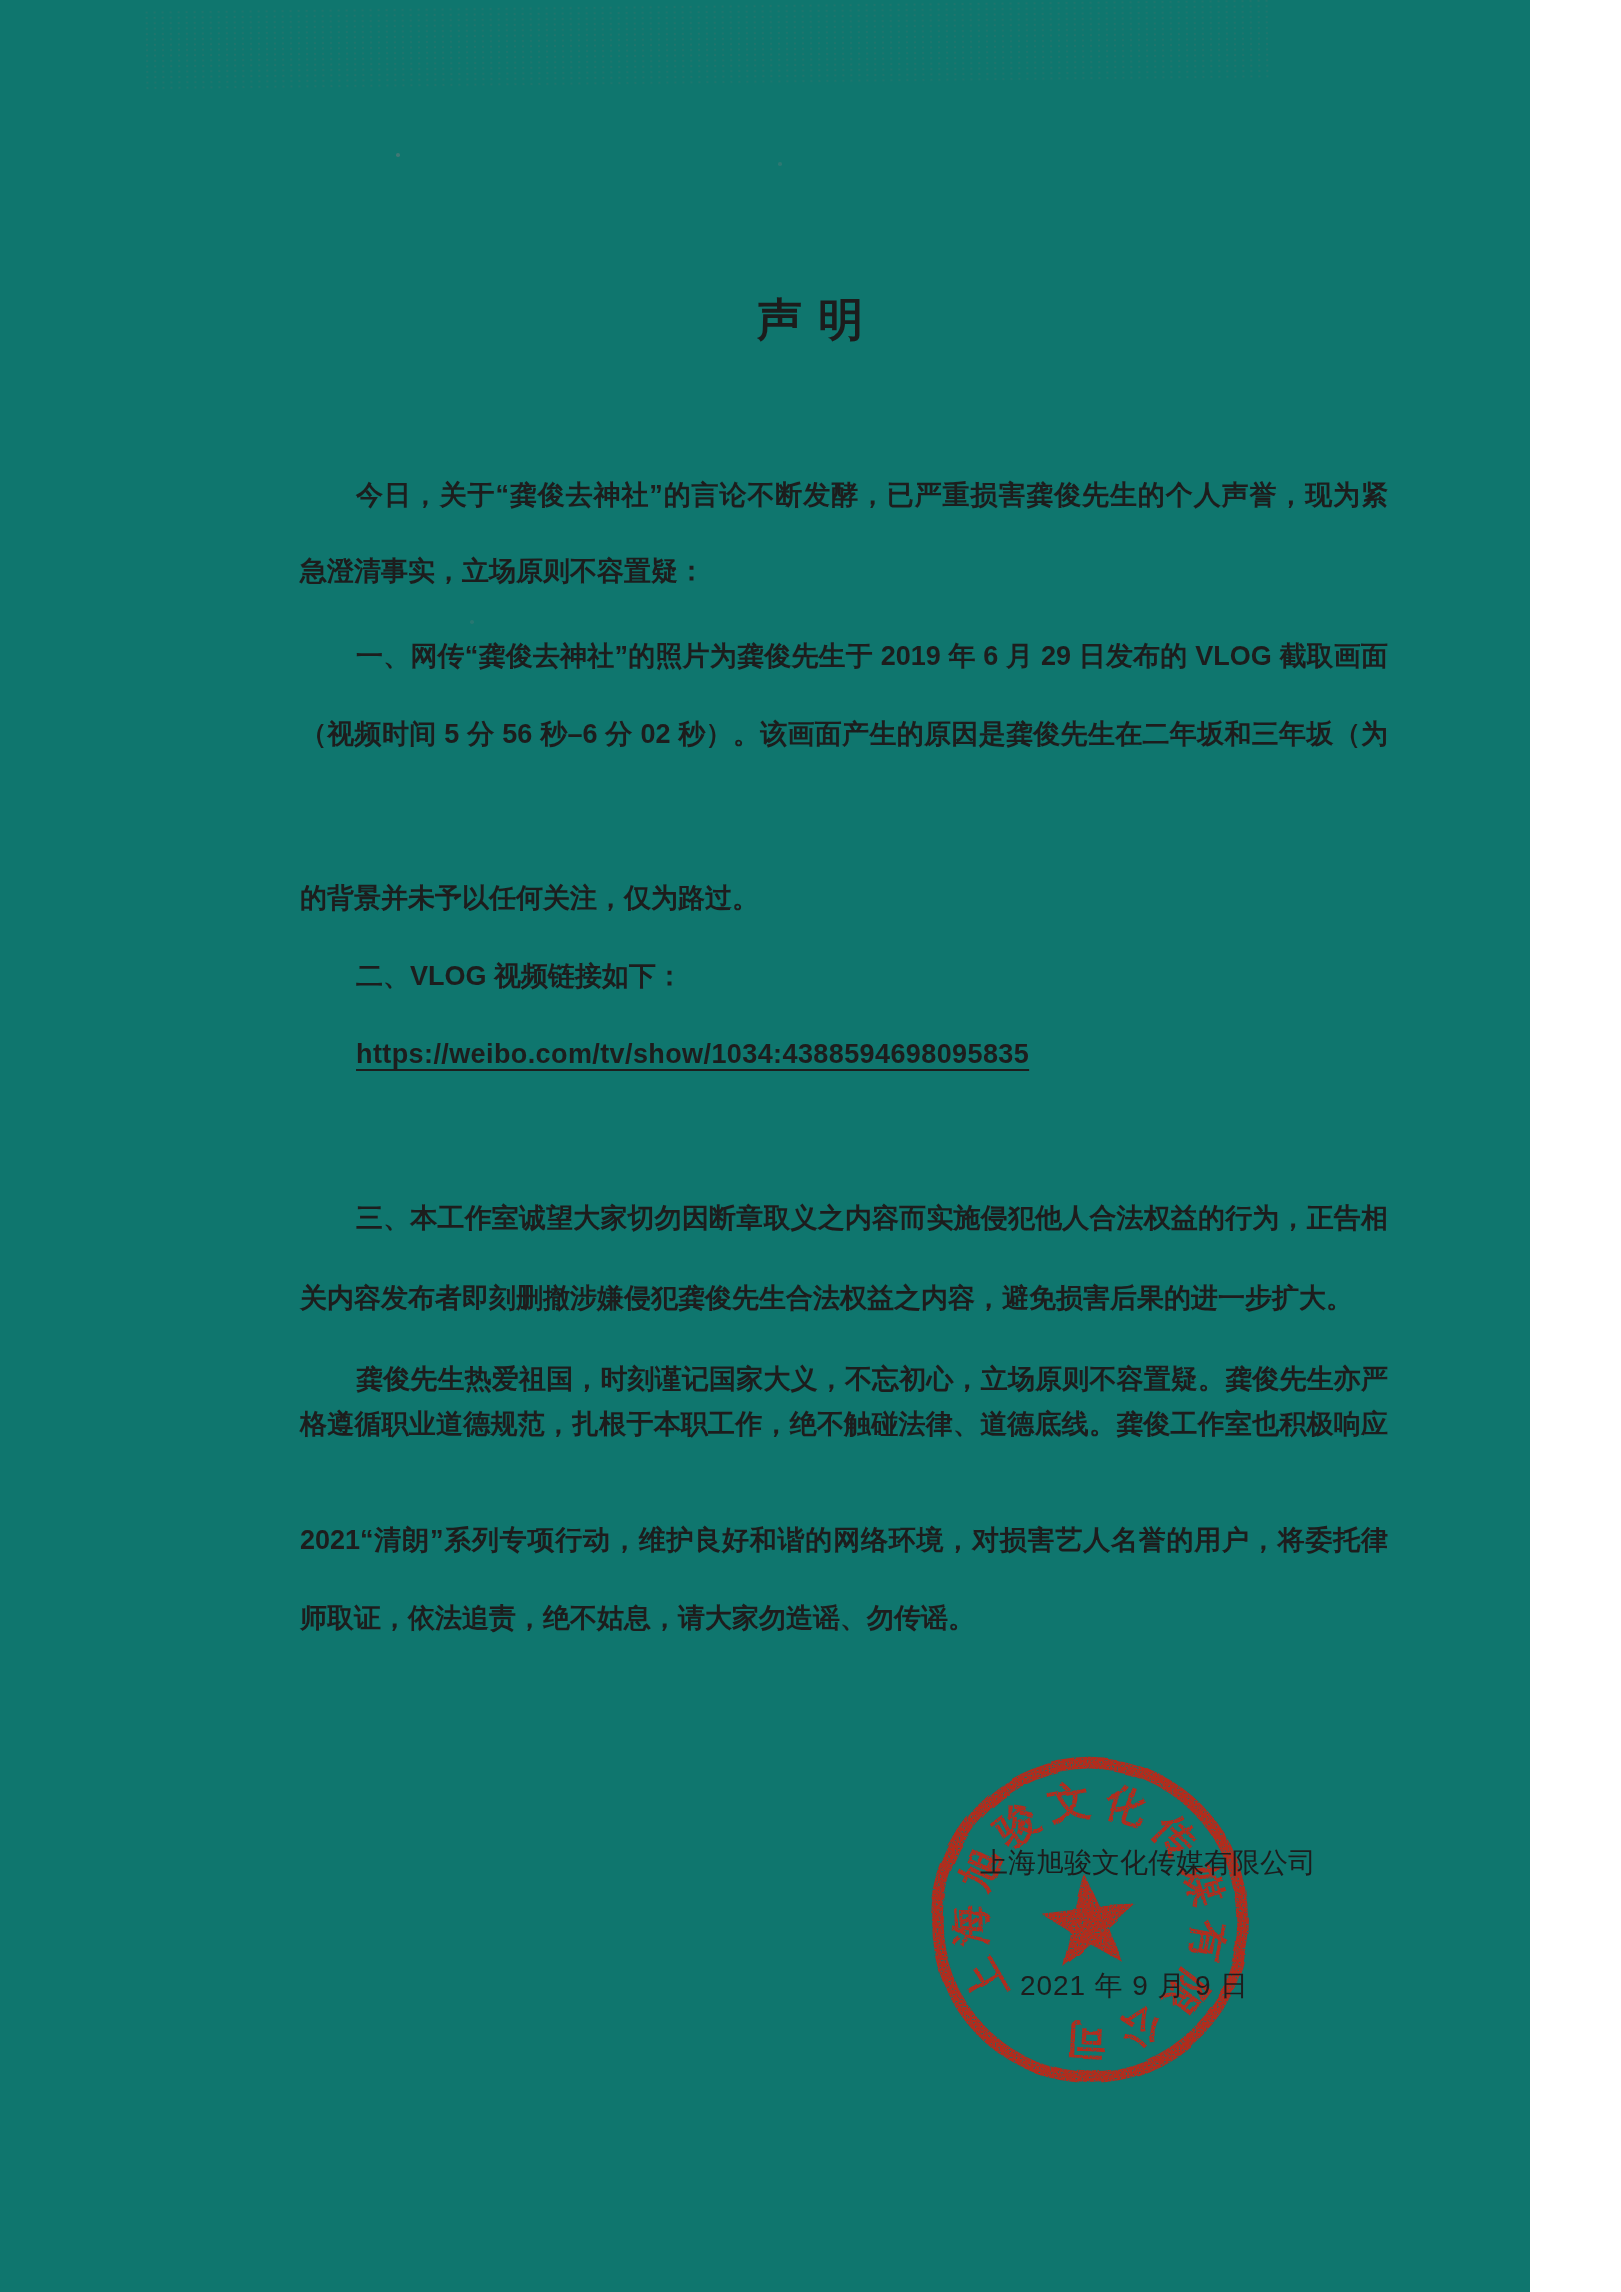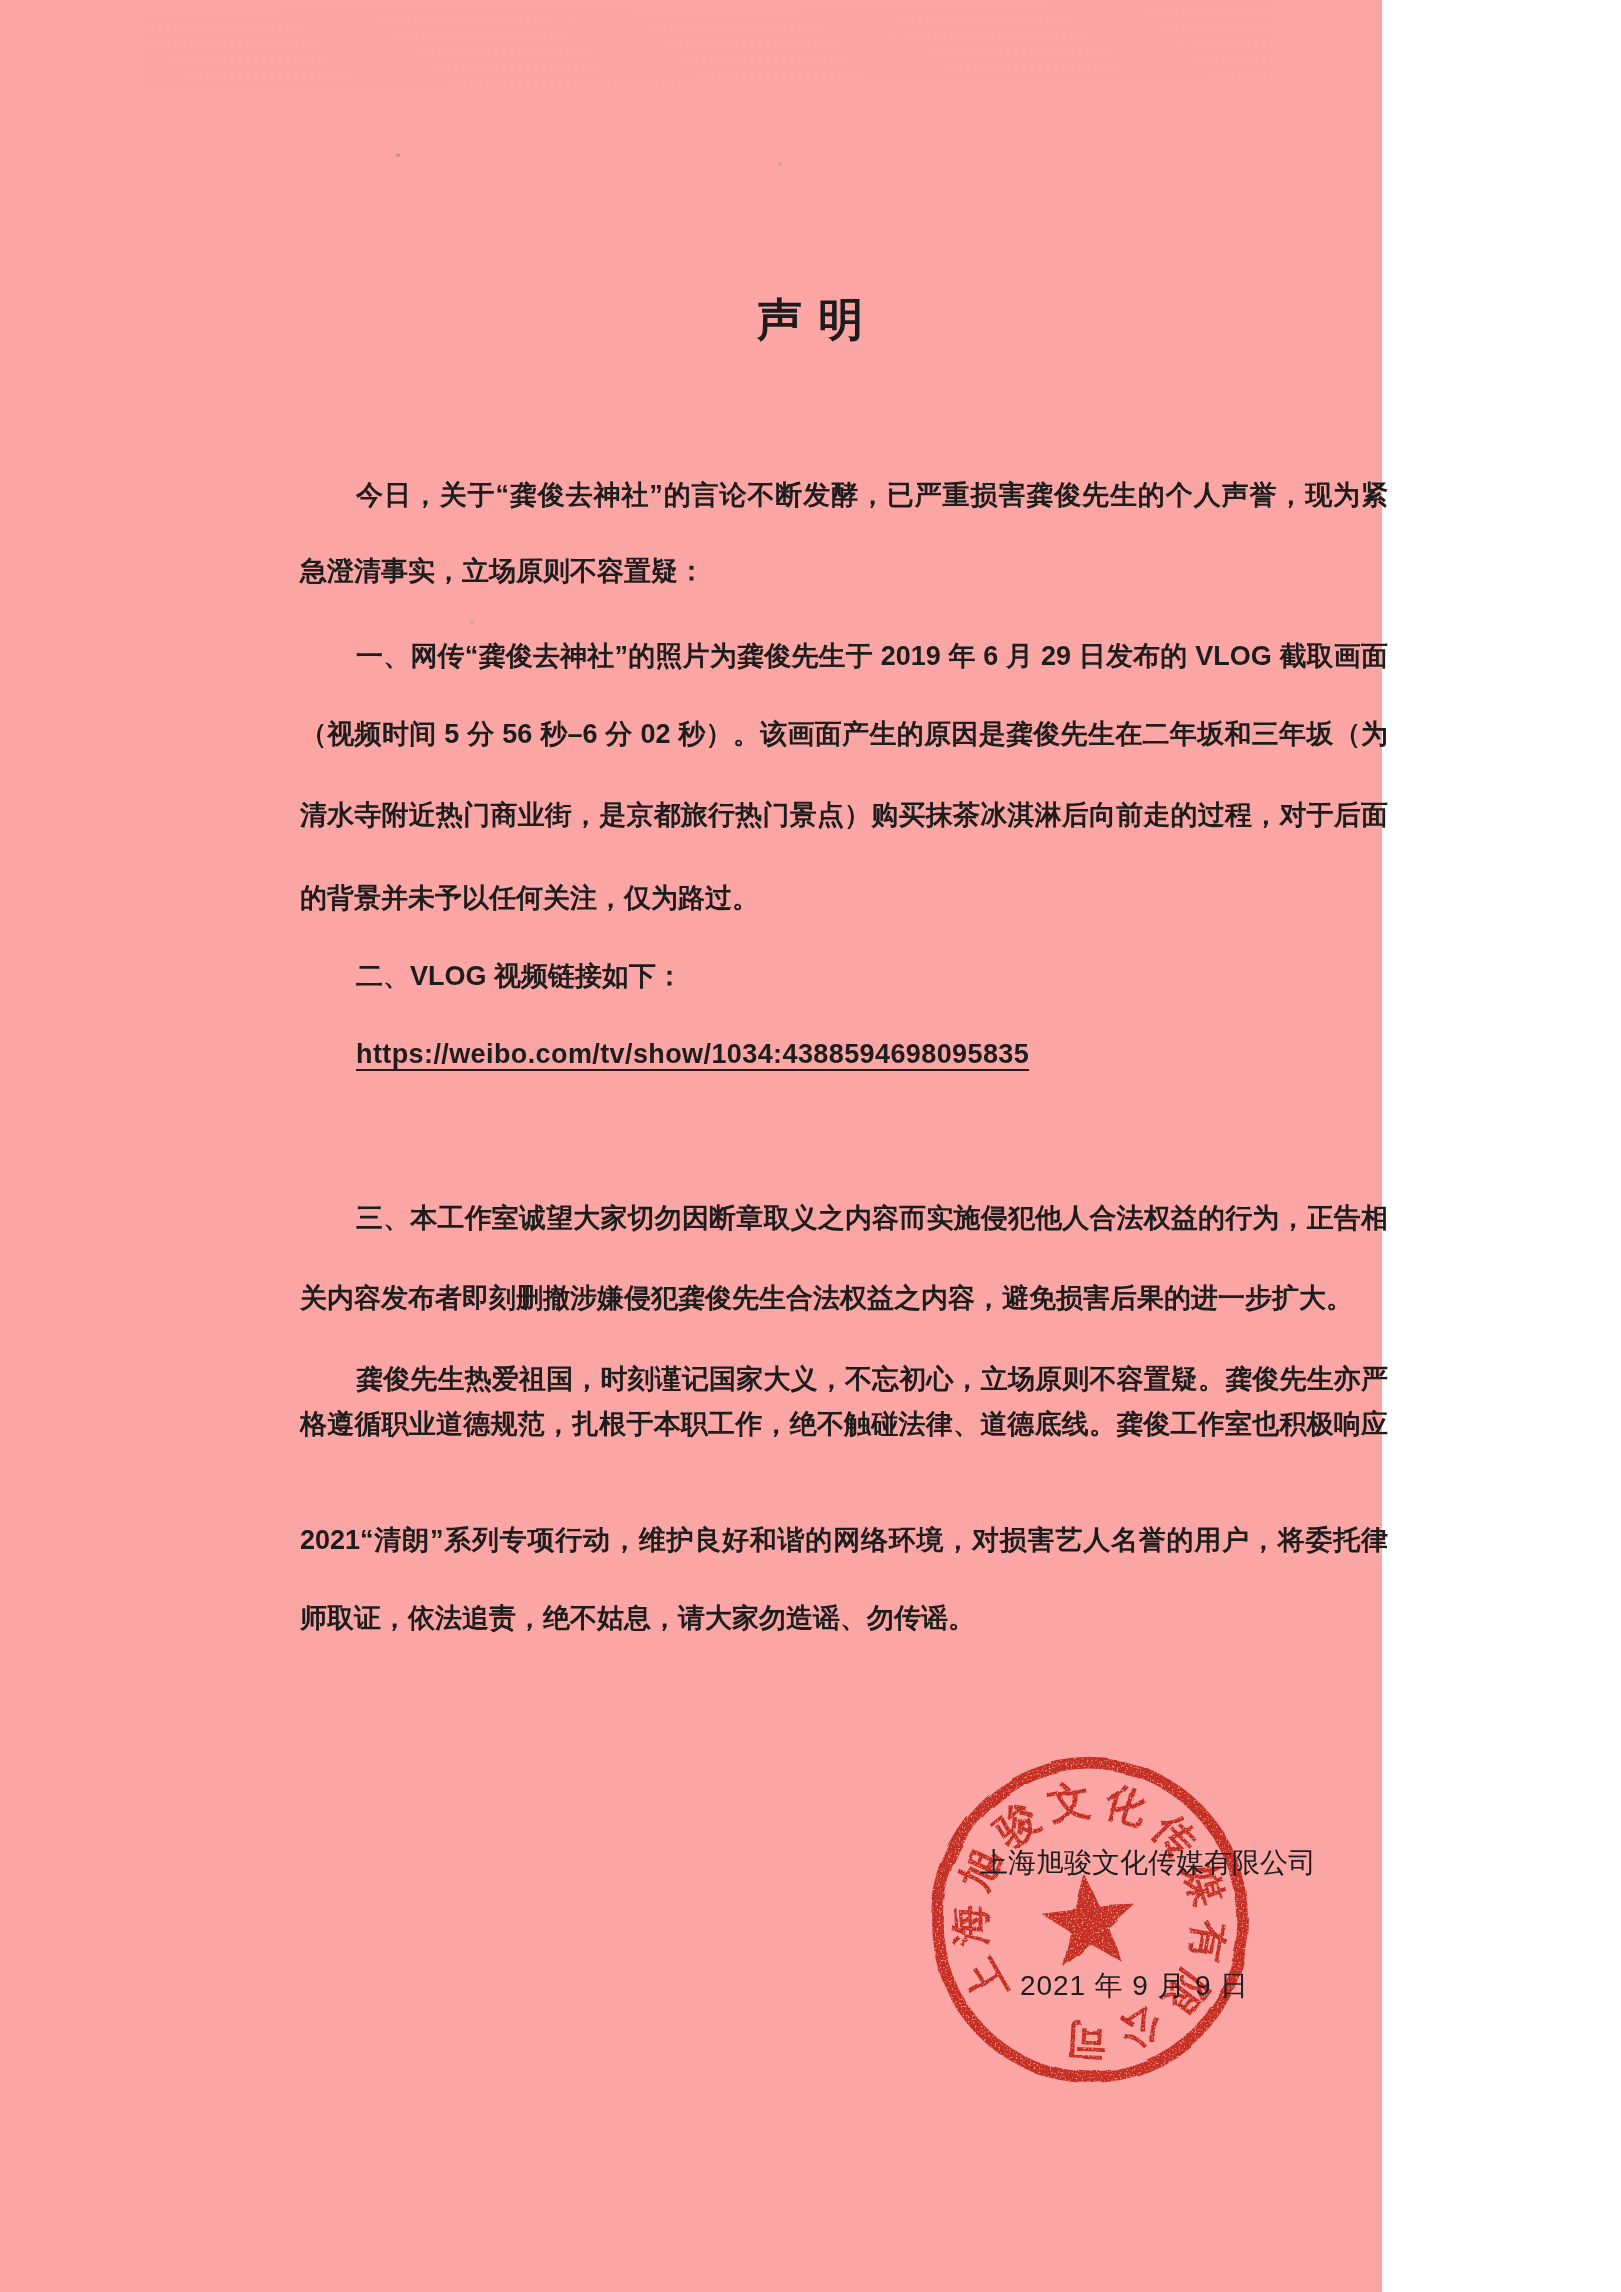--- a/index.html
+++ b/index.html
@@ -6,23 +6,23 @@
     margin: 0;
     padding: 0;
     background: #ffffff;
     width: 1622px;
     height: 2293px;
     overflow: hidden;
     font-family: "Liberation Sans", "DejaVu Sans", sans-serif;
   }
   .page {
     position: relative;
-    width: 1382px;
+    width: 1530px;
     height: 2293px;
-    background: #fca5a5;
+    background: #0f766e;
   }
   
   .noise-band {
     position: absolute;
     left: 143px; top: 3.6px;
     width: 1128px; height: 82px;
     background-image: radial-gradient(circle, rgba(196,104,96,0.16) 0.9px, rgba(196,104,96,0) 1.5px);
     background-size: 8px 5.4px;
     opacity: 0.55;
     transform: rotate(-0.6deg);
@@ -110,21 +110,20 @@
   <div class="speck" style="left:396px; top:153px;"></div>
   <div class="speck" style="left:778px; top:162px; opacity:.6;"></div>
   <div class="speck" style="left:470px; top:620px; opacity:.5;"></div>
 
   <div class="doc-title">声 明</div>
 
   <div class="line ind2 fill" style="top:480px">今日，关于“龚俊去神社”的言论不断发酵，已严重损害龚俊先生的个人声誉，现为紧</div>
   <div class="line" style="top:556px">急澄清事实，立场原则不容置疑：</div>
   <div class="line ind2 fill" style="top:641px">一、网传“龚俊去神社”的照片为龚俊先生于 2019 年 6 月 29 日发布的 VLOG 截取画面</div>
   <div class="line fill" style="top:719px">（视频时间 5 分 56 秒–6 分 02 秒）。该画面产生的原因是龚俊先生在二年坂和三年坂（为</div>
-  <div class="line fill" style="top:800px">清水寺附近热门商业街，是京都旅行热门景点）购买抹茶冰淇淋后向前走的过程，对于后面</div>
   <div class="line" style="top:883px">的背景并未予以任何关注，仅为路过。</div>
   <div class="line ind2" style="top:961px">二、VLOG 视频链接如下：</div>
   <div class="line ind2 url-line" style="top:1039px">https://weibo.com/tv/show/1034:4388594698095835</div>
   <div class="line ind2 fill" style="top:1203px">三、本工作室诚望大家切勿因断章取义之内容而实施侵犯他人合法权益的行为，正告相</div>
   <div class="line" style="top:1283px">关内容发布者即刻删撤涉嫌侵犯龚俊先生合法权益之内容，避免损害后果的进一步扩大。</div>
   <div class="line ind2 fill" style="top:1364px">龚俊先生热爱祖国，时刻谨记国家大义，不忘初心，立场原则不容置疑。龚俊先生亦严</div>
   <div class="line fill" style="top:1409px">格遵循职业道德规范，扎根于本职工作，绝不触碰法律、道德底线。龚俊工作室也积极响应</div>
   <div class="line fill" style="top:1525px">2021“清朗”系列专项行动，维护良好和谐的网络环境，对损害艺人名誉的用户，将委托律</div>
   <div class="line" style="top:1603px">师取证，依法追责，绝不姑息，请大家勿造谣、勿传谣。</div>
 

